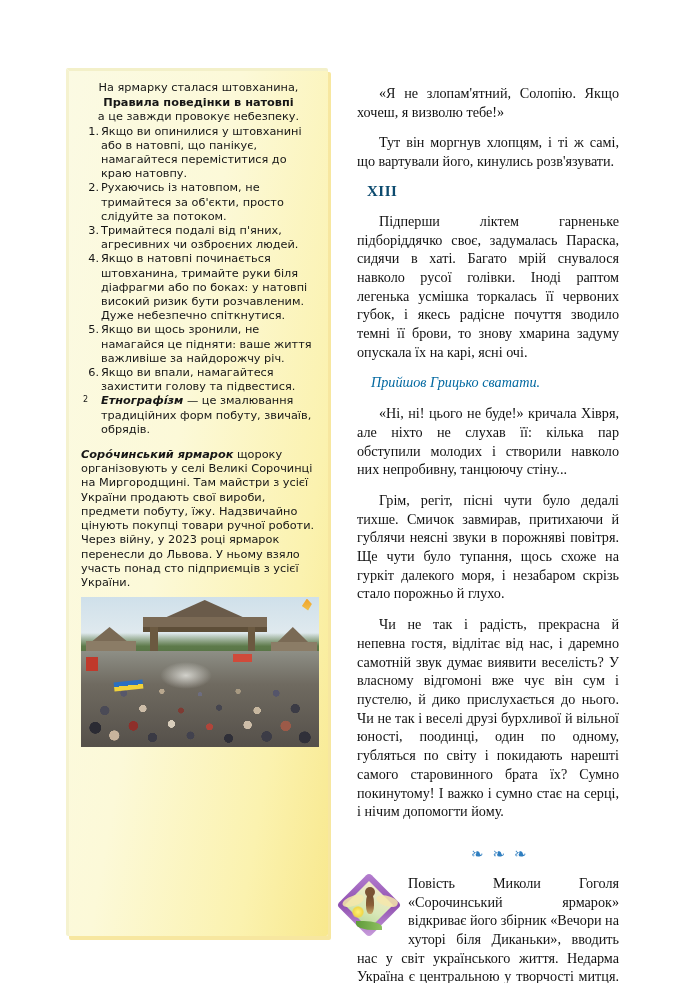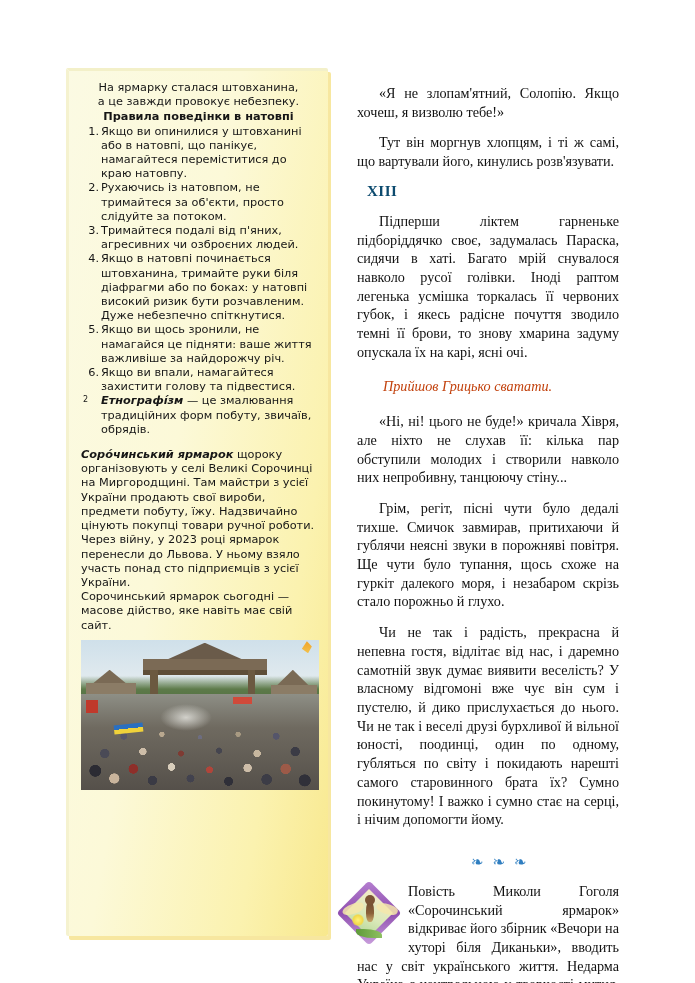--- a/index.html
+++ b/index.html
@@ -195,23 +195,23 @@
     font-size: 15px;
     color: #0c4a6e;
     margin: 9px 0 1px 22px;
     letter-spacing: .5px;
   }
   .ital-line {
     font-family: "Liberation Serif", serif;
     font-style: italic;
     font-size: 14.2px;
     line-height: 18.7px;
-    color: #c2410c;
+    color: #0369a1;
     text-indent: 22px;
-    margin: 16px;
+    margin: 4px;
   }
 
   #ornament {
     text-align: center;
     color: #2f7ec0;
     font-size: 15px;
     letter-spacing: 9px;
     margin: 26px 0 6px 30px;
     line-height: 1;
     font-family: "DejaVu Sans", sans-serif;
@@ -279,23 +279,23 @@
   }
 </style>
 </head>
 <body>
 
 <div id="page">
 
   <aside id="sidebar">
 
     <div class="sb-text sb-center">На ярмарку сталася штовханина,</div>
+    <div class="sb-text sb-center sb-bold" style="margin-top:1px;">Правила поведінки в натовпі</div>
+
     <div class="sb-text sb-center">а це завжди провокує небезпеку.</div>
-
-    <div class="sb-text sb-center sb-bold" style="margin-top:1px;">Правила поведінки в натовпі</div>
 
     <ol class="rules">
       <li>
         <span class="num">1.</span>
         <span>Якщо ви опинилися у штовханині або в натовпі, що панікує, намагайтеся переміститися до краю натовпу.</span>
       </li>
       <li>
         <span class="num">2.</span>
         <span>Рухаючись із натовпом, не тримайтеся за об'єкти, просто слідуйте за потоком.</span>
       </li>
@@ -322,21 +322,20 @@
       <span class="sb-italic sb-bold">Етнографі́зм</span>
       <span>— це змалювання традиційних форм побуту, звичаїв, обрядів.</span>
     </div>
 
     <div class="sb-gap"></div>
 
     <div class="sb-text">
       <span class="sb-italic sb-bold">Соро́чинський ярмарок</span>
       <span>щороку організовують у селі Великі Сорочинці на Миргородщині. Там майстри з усієї України продають свої вироби, предмети побуту, їжу. Надзвичайно цінують покупці товари ручної роботи. Через війну, у 2023 році ярмарок перенесли до Львова. У ньому взяло участь понад сто підприємців з усієї України.</span>
     </div>
-    <div class="sb-text">Сорочинський ярмарок сьогодні — масове дійство, яке навіть має свій сайт.</div>
 
     <div id="photo-wrap">
       <div id="photo">
         <div class="sky"></div>
         <div class="treeline"></div>
         <div class="hut h1"></div>
         <div class="hut h1b"></div>
         <div class="hut h2"></div>
         <div class="hut h2b"></div>
         <div class="roof-main"></div>

